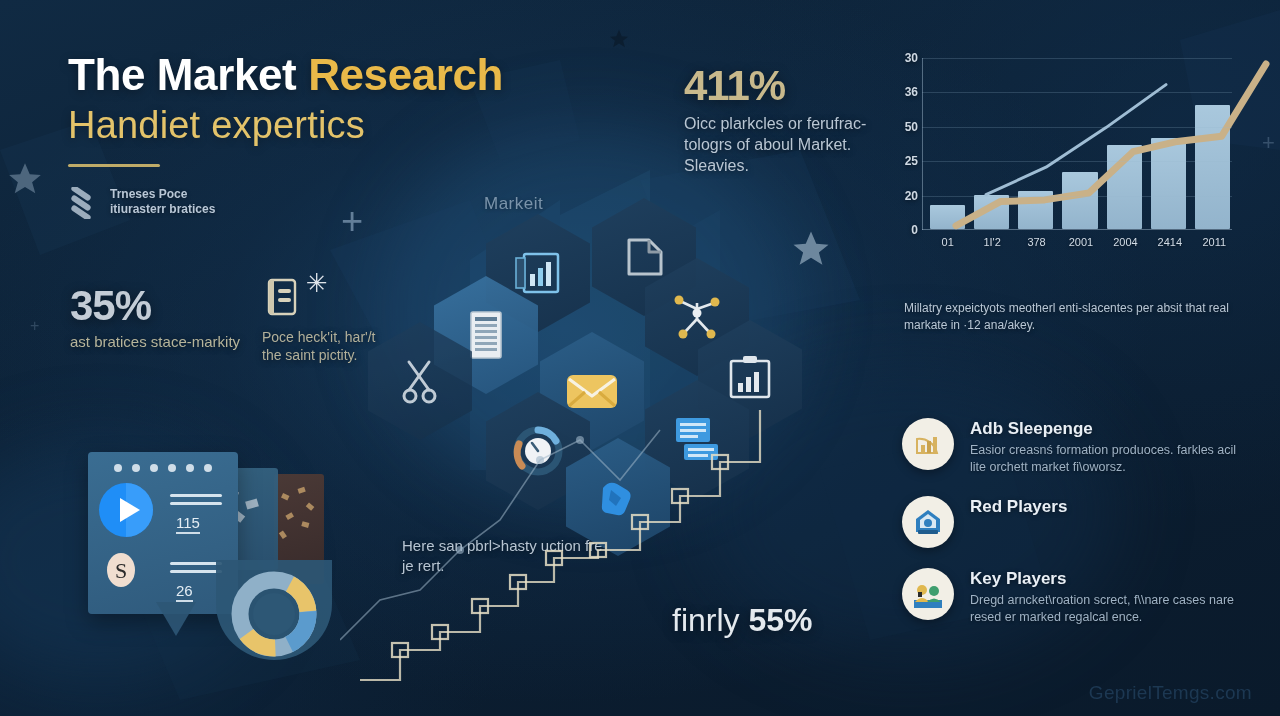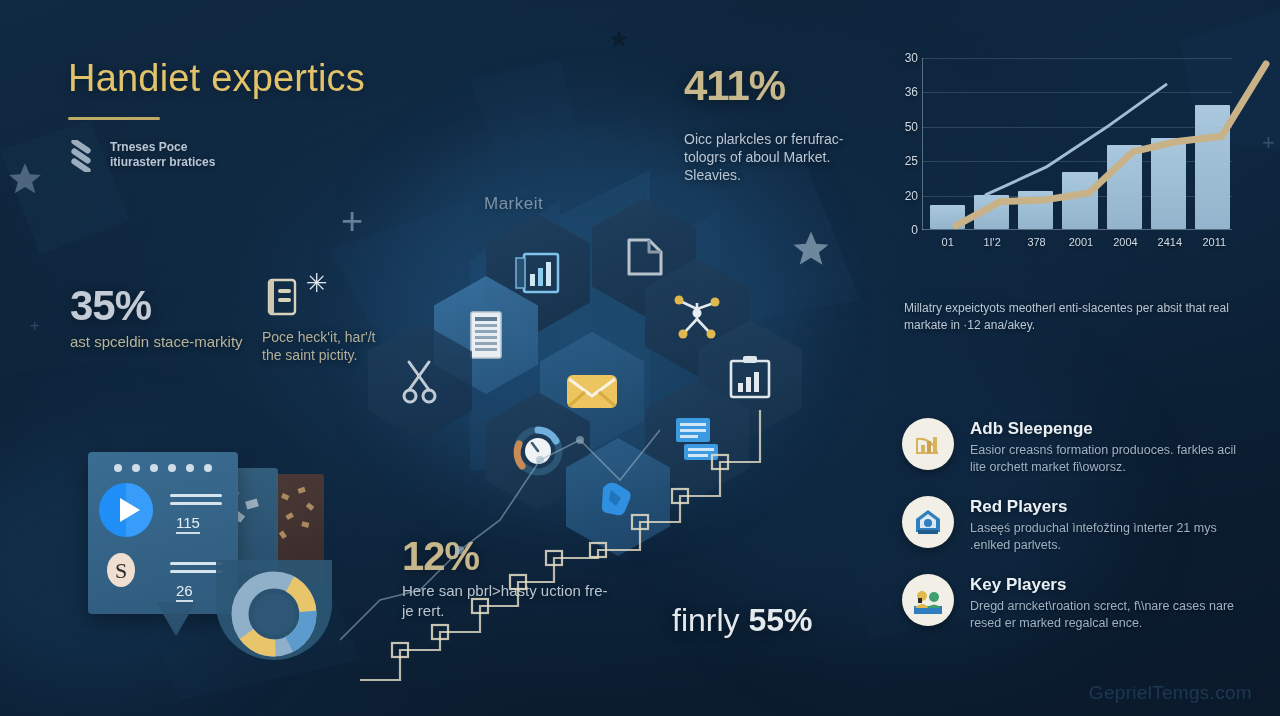--- a/index.html
+++ b/index.html
@@ -81,34 +81,34 @@
   .stat-35 .stat-cap{font-size:15px;color:#b6b49a;margin-top:2px;}
 
   .stat-note{position:absolute;left:262px;top:278px;width:130px;}
   .note-icons{position:relative;height:44px;}
   .note-book{position:absolute;left:4px;top:0;}
   .note-star{position:absolute;left:44px;top:-8px;color:#dfe4ea;font-size:26px;line-height:1;}
   .stat-note .stat-cap{font-size:14px;color:#b2b09a;margin-top:6px;}
 
   .stat-411{position:absolute;left:684px;top:62px;width:190px;}
   .stat-411 .stat-num{font-size:42px;color:#c8b98c;}
-  .stat-411 .stat-cap{font-size:14px;color:#b9c6d3;margin-top:20px;}
+  .stat-411 .stat-cap{font-size:16px;color:#b9c6d3;margin-top:4px;}
 
   .stat-12{position:absolute;left:402px;top:534px;width:210px;}
   .stat-12 .stat-num{font-size:40px;color:#c6b68a;}
   .stat-12 .stat-cap{font-size:15px;color:#b8c5d2;margin-top:2px;}
 
   .stat-55{position:absolute;left:672px;top:602px;width:220px;}
   .stat-55 .stat-num{font-size:32px;color:#e4e9ee;font-weight:400;letter-spacing:0;}
   .stat-55 .stat-num b{font-weight:700;}
   .stat-55 .stat-cap{font-size:13px;color:#9fb0c0;margin-top:2px;}
 
   
   .chart-wrap{position:absolute;left:888px;top:52px;width:348px;height:212px;}
-  .chart-y{position:absolute;left:0;top:0;width:30px;height:178px;}
+  .chart-y{position:absolute;left:0;top:0;width:30px;height:178px;font-weight:bold;}
   .chart-y div{
     position:absolute;right:0;font-size:12px;color:#cfd9e3;
     transform:translateY(-50%);text-shadow:0 1px 4px rgba(0,0,0,.5);
   }
   .plot{position:absolute;left:34px;top:6px;right:4px;height:172px;}
   .gridline{position:absolute;left:0;right:0;height:1px;background:rgba(150,180,205,.22);}
   .axis-v{position:absolute;left:0;top:0;bottom:0;width:1px;background:rgba(170,195,215,.45);}
   .axis-h{position:absolute;left:0;right:0;bottom:0;height:1px;background:rgba(170,195,215,.45);}
   .bars{position:absolute;left:8px;right:2px;bottom:1px;top:0;display:flex;align-items:flex-end;gap:9px;}
   .bar{flex:1 1 0;background:linear-gradient(180deg,#b4cfe2 0%,#9dbed4 100%);border-radius:1px;}
@@ -239,20 +239,21 @@
       <svg width="22" height="22" viewBox="0 0 24 24">
           <polygon points="12,2 15,9 22,9.5 16.5,14 18.5,21 12,17 5.5,21 7.5,14 2,9.5 9,9" fill="#5a7governor" opacity=".25"></polygon>
         </svg>
     </span>
     <span class="plus" style="left:341px;top:202px;font-size:38px;">+</span>
     <span class="plus" style="left:1262px;top:132px;font-size:22px;opacity:.35;">+</span>
     <span class="plus" style="left:30px;top:318px;font-size:16px;opacity:.3;">+</span>
   </div>
 
   <div class="header">
+    <h1 class="title"><span>The Market </span><span class="accent">Research</span></h1>
     <div class="subtitle">Handiet expertics</div>
     <div class="rule"></div>
     <div class="brandrow">
       <span class="brand-logo">
         <svg width="28" height="32" viewBox="0 0 28 32">
           <g fill="#b4c3d1">
             <rect x="2" y="3" width="22" height="6" rx="3" transform="rotate(34 13 6)"></rect>
             <rect x="2" y="13" width="22" height="6" rx="3" transform="rotate(34 13 16)"></rect>
             <rect x="2" y="23" width="22" height="6" rx="3" transform="rotate(34 13 26)"></rect>
           </g>
@@ -260,21 +261,21 @@
       </span>
       <div class="brand-text">
         <div>Trneses Poce</div>
         <div>itiurasterr bratices</div>
       </div>
     </div>
   </div>
 
   <div class="stat-35">
     <div class="stat-num">35%</div>
-    <div class="stat-cap">ast spceldin stace-markity</div>
+    <div class="stat-cap">ast bratices stace-markity</div>
   </div>
 
   <div class="stat-note">
     <div class="note-icons">
       <span class="note-book">
         <svg width="34" height="40" viewBox="0 0 34 40">
           <rect x="3" y="2" width="26" height="34" rx="3" fill="none" stroke="#d8d2bb" stroke-width="2.4"></rect>
           <rect x="3" y="2" width="5" height="34" fill="#cfc8ae"></rect>
           <rect x="12" y="11" width="13" height="4" rx="2" fill="#d8d2bb"></rect>
           <rect x="12" y="20" width="13" height="4" rx="2" fill="#d8d2bb"></rect>
@@ -284,21 +285,20 @@
     </div>
     <div class="stat-cap">Poce heck'it, har'/t the saint pictity.</div>
   </div>
 
   <div class="stat-411">
     <div class="stat-num">411%</div>
     <div class="stat-cap">Oicc plarkcles or ferufrac- tologrs of aboul Market. Sleavies.</div>
   </div>
 
   <div class="stat-12">
-    <div class="stat-num">12%</div>
     <div class="stat-cap">Here san pbrl&gt;hasty uction fre-je rert.</div>
   </div>
 
   <div class="stat-55">
     <div class="stat-num"><span>finrly </span><b>55%</b></div>
   </div>
 
   <div class="hexwrap">
     <div class="hexlabel">Markeit</div>
 
@@ -471,21 +471,20 @@
         <div class="fcircle">
           <svg width="32" height="32" viewBox="0 0 32 32">
             <path d="M16 4 L28 13 L28 26 L4 26 L4 13 Z" fill="#2f7fbf"></path>
             <path d="M16 8 L24 14 L24 22 L8 22 L8 14 Z" fill="#d9e8f3"></path>
             <rect x="6" y="24" width="20" height="4" rx="1" fill="#1f5c8d"></rect>
             <circle cx="16" cy="17" r="4" fill="#2f7fbf"></circle>
           </svg>
         </div>
         <div class="fbody">
           <div class="ftitle">Red Players</div>
-          <div class="fdesc">Laseęś produchal ìntefožting ìnterter 21 mys .enlked parlvets.</div>
         </div>
       </div>
       <div class="fitem">
         <div class="fcircle">
           <svg width="32" height="32" viewBox="0 0 32 32">
             <rect x="2" y="22" width="28" height="8" fill="#2f7fbf"></rect>
             <circle cx="10" cy="12" r="5" fill="#e0b84e"></circle>
             <path d="M3 24 q7 -8 14 0 z" fill="#e0b84e"></path>
             <circle cx="22" cy="13" r="5" fill="#3f9e6e"></circle>
             <path d="M15 24 q7 -7 14 0 z" fill="#3f9e6e"></path>

